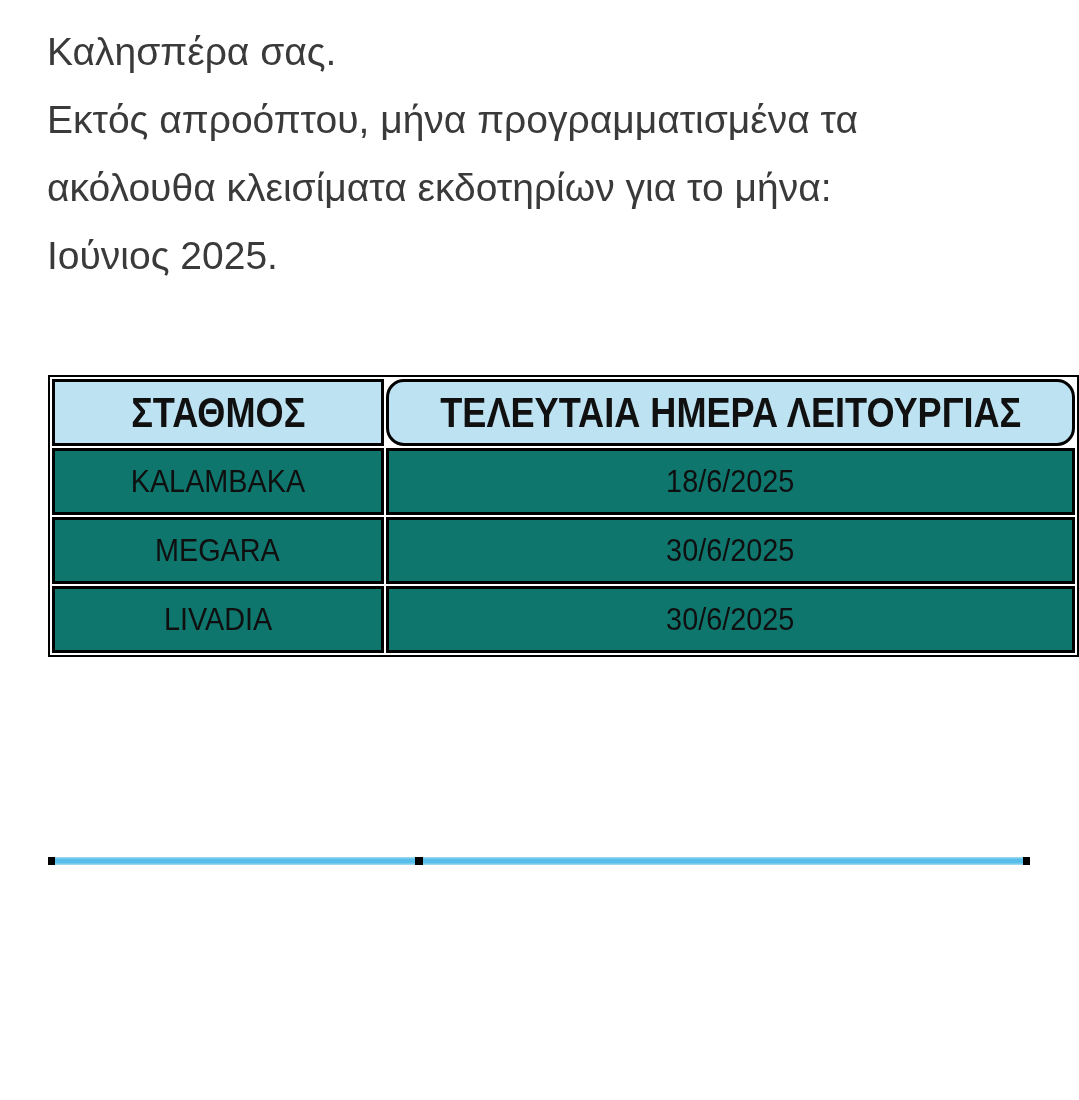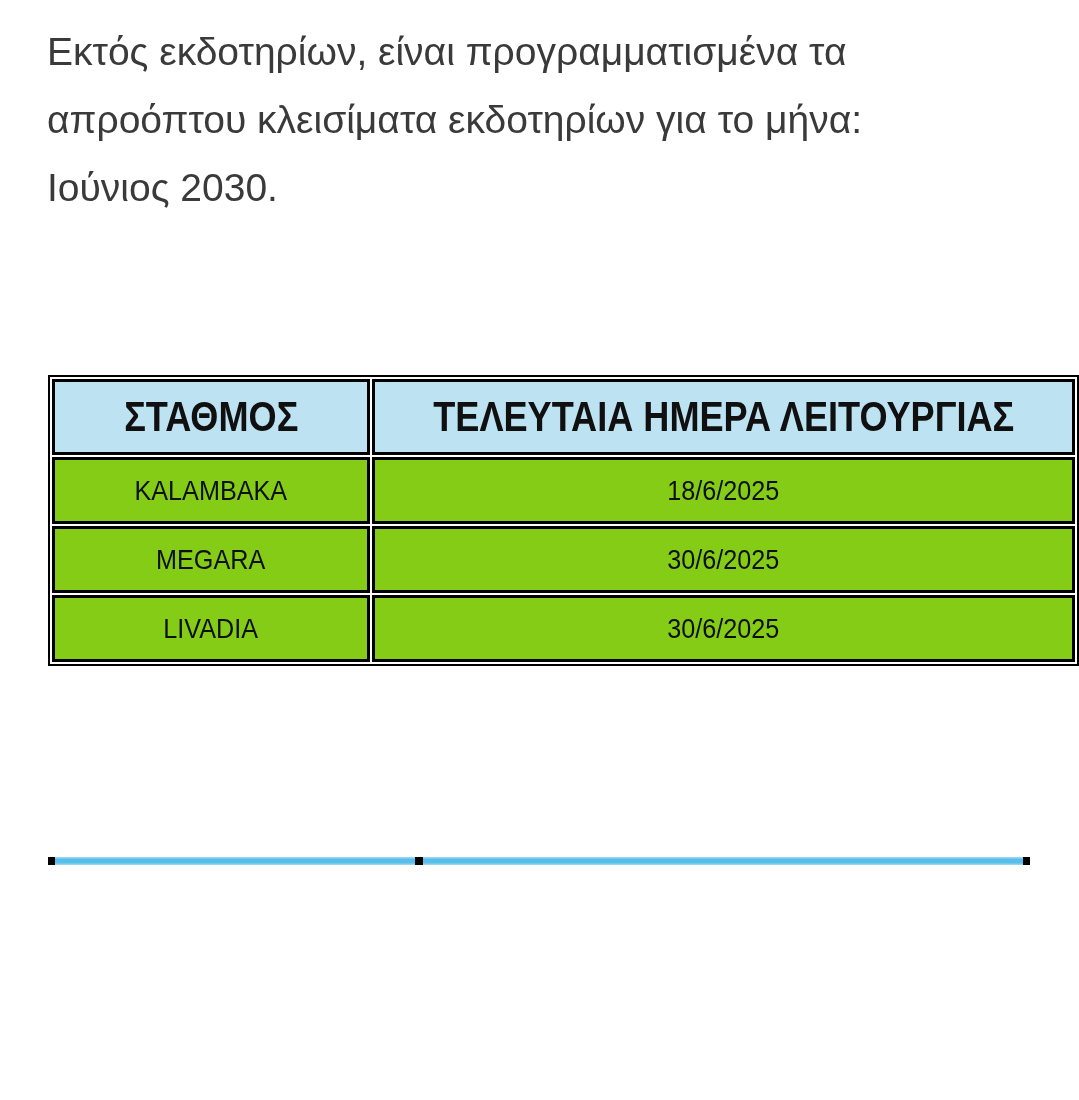--- a/index.html
+++ b/index.html
@@ -34,35 +34,35 @@
     border-spacing: 2px;
     border: 2px solid var(--border-color);
     background: var(--page-bg);
     table-layout: fixed;
   }
   .stations th, .stations td {
     border: 3px solid var(--border-color);
     height: 67px;
     text-align: center;
     vertical-align: middle;
-    padding: 11px;
+    padding: 4px;
     overflow: hidden;
   }
   .stations .col-station { width: 366px; }
-  .stations .col-date    { width: 606px; }
+  .stations .col-date    { width: 606px; border-radius: 18px; }
   .stations th {
     background: var(--header-bg);
     font-weight: bold;
     font-size: 42px;
     color: #101010;
   }
   .stations td {
-    font-size: 28px;
+    font-size: 32px;
     color: var(--cell-color);
-    background: #84cc16;
+    background: #0f766e;
   }
   .cond {
     display: inline-block;
     transform: scaleX(0.9);
     transform-origin: center;
     white-space: nowrap;
   }
   .cond-head {
     display: inline-block;
     transform: scaleX(0.86);
@@ -87,23 +87,24 @@
     z-index: 4;
   }
   .patch-left    { left: 48px;   width: 7px; }
   .patch-divider { left: 415px;  width: 8px; }
   .patch-right   { left: 1023px; width: 7px; }
 </style>
 </head>
 <body>
 
 <div class="intro">
-  <div>Εκτός εκδοτηρίων, είναι προγραμματισμένα τα</div>
-  <div>απροόπτου κλεισίματα εκδοτηρίων για το μήνα:</div>
-  <div>Ιούνιος 2030.</div>
+  <div>Καλησπέρα σας.</div>
+  <div>Εκτός απροόπτου, μήνα προγραμματισμένα τα</div>
+  <div>ακόλουθα κλεισίματα εκδοτηρίων για το μήνα:</div>
+  <div>Ιούνιος 2025.</div>
 </div>
 
 <table class="stations">
   <colgroup>
     <col class="col-station">
     <col class="col-date">
   </colgroup>
   <thead>
     <tr>
       <th class="col-station">

